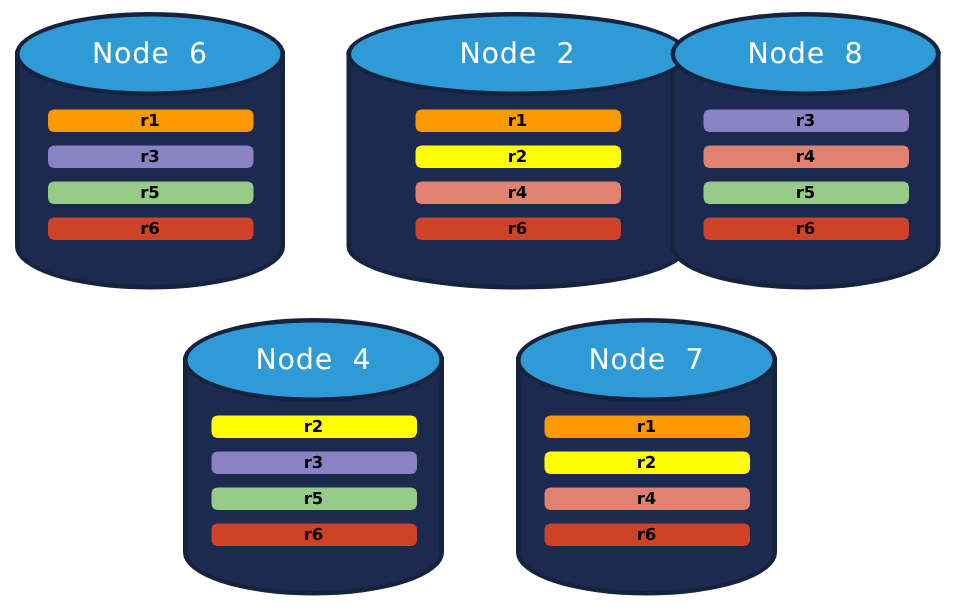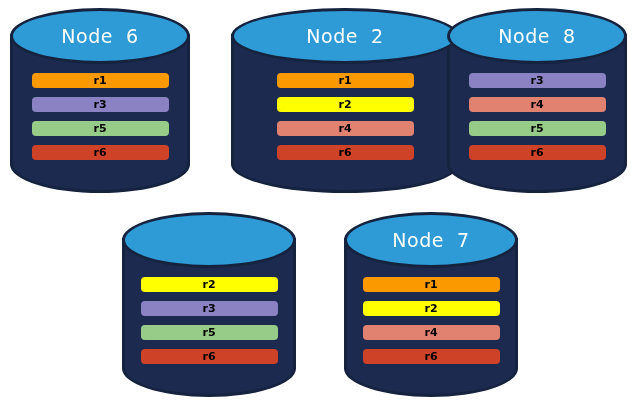--- a/index.html
+++ b/index.html
@@ -124,20 +124,21 @@
       <div class="replicas">
         <div class="replica" style="background: rgb(139, 130, 196); color: rgb(0, 0, 0);">r3</div>
         <div class="replica" style="background: rgb(224, 130, 111); color: rgb(0, 0, 0);">r4</div>
         <div class="replica" style="background: rgb(151, 203, 136); color: rgb(0, 0, 0);">r5</div>
         <div class="replica" style="background: rgb(206, 66, 40); color: rgb(0, 0, 0);">r6</div>
       </div>
     </div>
     <div class="node node-row2" style="left: 122px; top: 212px;">
       <div class="cyl-body" style="background: rgb(27, 42, 78); border-color: rgb(22, 35, 63);"></div>
       <div class="cyl-top" style="background: rgb(46, 155, 214); border-color: rgb(22, 35, 63);"></div>
+      <div class="node-title" style="color: rgb(255, 255, 255);">Node  4</div>
       <div class="replicas">
         <div class="replica" style="background: rgb(255, 255, 0); color: rgb(0, 0, 0);">r2</div>
         <div class="replica" style="background: rgb(139, 130, 196); color: rgb(0, 0, 0);">r3</div>
         <div class="replica" style="background: rgb(151, 203, 136); color: rgb(0, 0, 0);">r5</div>
         <div class="replica" style="background: rgb(206, 66, 40); color: rgb(0, 0, 0);">r6</div>
       </div>
     </div>
     <div class="node node-row2" style="left: 344px; top: 212px;">
       <div class="cyl-body" style="background: rgb(27, 42, 78); border-color: rgb(22, 35, 63);"></div>
       <div class="cyl-top" style="background: rgb(46, 155, 214); border-color: rgb(22, 35, 63);"></div>

